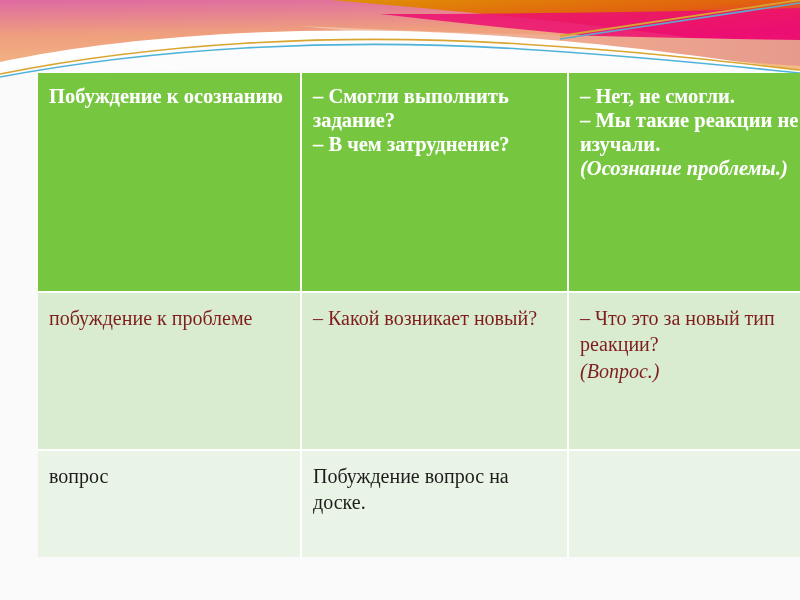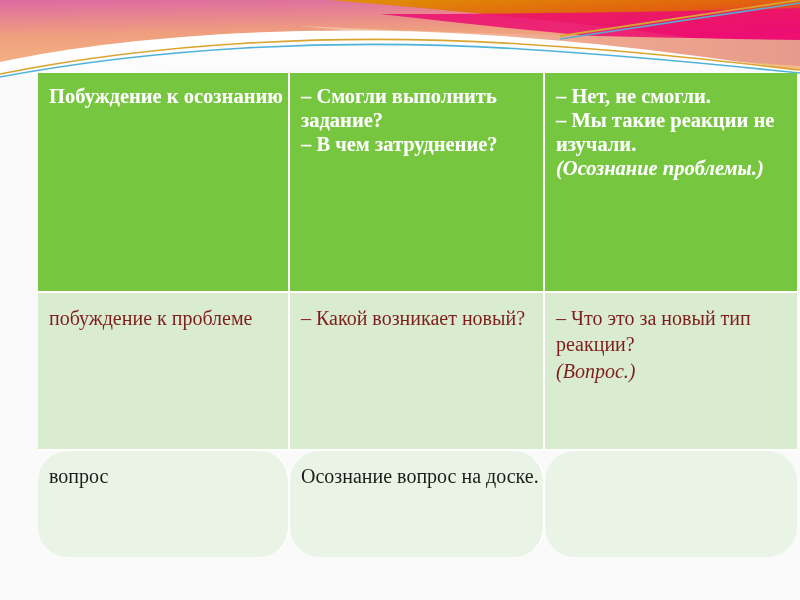--- a/index.html
+++ b/index.html
@@ -41,30 +41,29 @@
     left: 38px;
     top: 73px;
     width: 722px;
     border-collapse: separate;
     border-spacing: 0;
     table-layout: fixed;
   }
 
   #content-table td {
     vertical-align: top;
-    padding: 12px 0 10px 11px;
+    padding: 12px 12px 10px 11px;
     border-right: 2px solid #ffffff;
     border-bottom: 2px solid #ffffff;
   }
   #content-table td:last-child {
     border-right: none;
   }
   #content-table tr:last-child td {
     border-bottom: none;
-    border-radius: 30px;
   }
 
   .col-1 { width: 239px; }
   .col-2 { width: 242px; }
   .col-3 { width: 241px; }
 
   .row-head td {
     background: #76c63f;
     color: #ffffff;
     font-weight: bold;
@@ -182,21 +181,21 @@
           <p class="cell-text">– Что это за новый тип реакции?</p>
           <p class="cell-italic">(Вопрос.)</p>
         </td>
       </tr>
 
       <tr class="row-last">
         <td class="col-1">
           <p class="cell-text">вопрос</p>
         </td>
         <td class="col-2">
-          <p class="cell-text">Осознание вопрос на доске.</p>
+          <p class="cell-text">Побуждение вопрос на доске.</p>
         </td>
         <td class="col-3">
           <p class="cell-text"></p>
         </td>
       </tr>
     </tbody>
   </table>
 
 </div>
 

